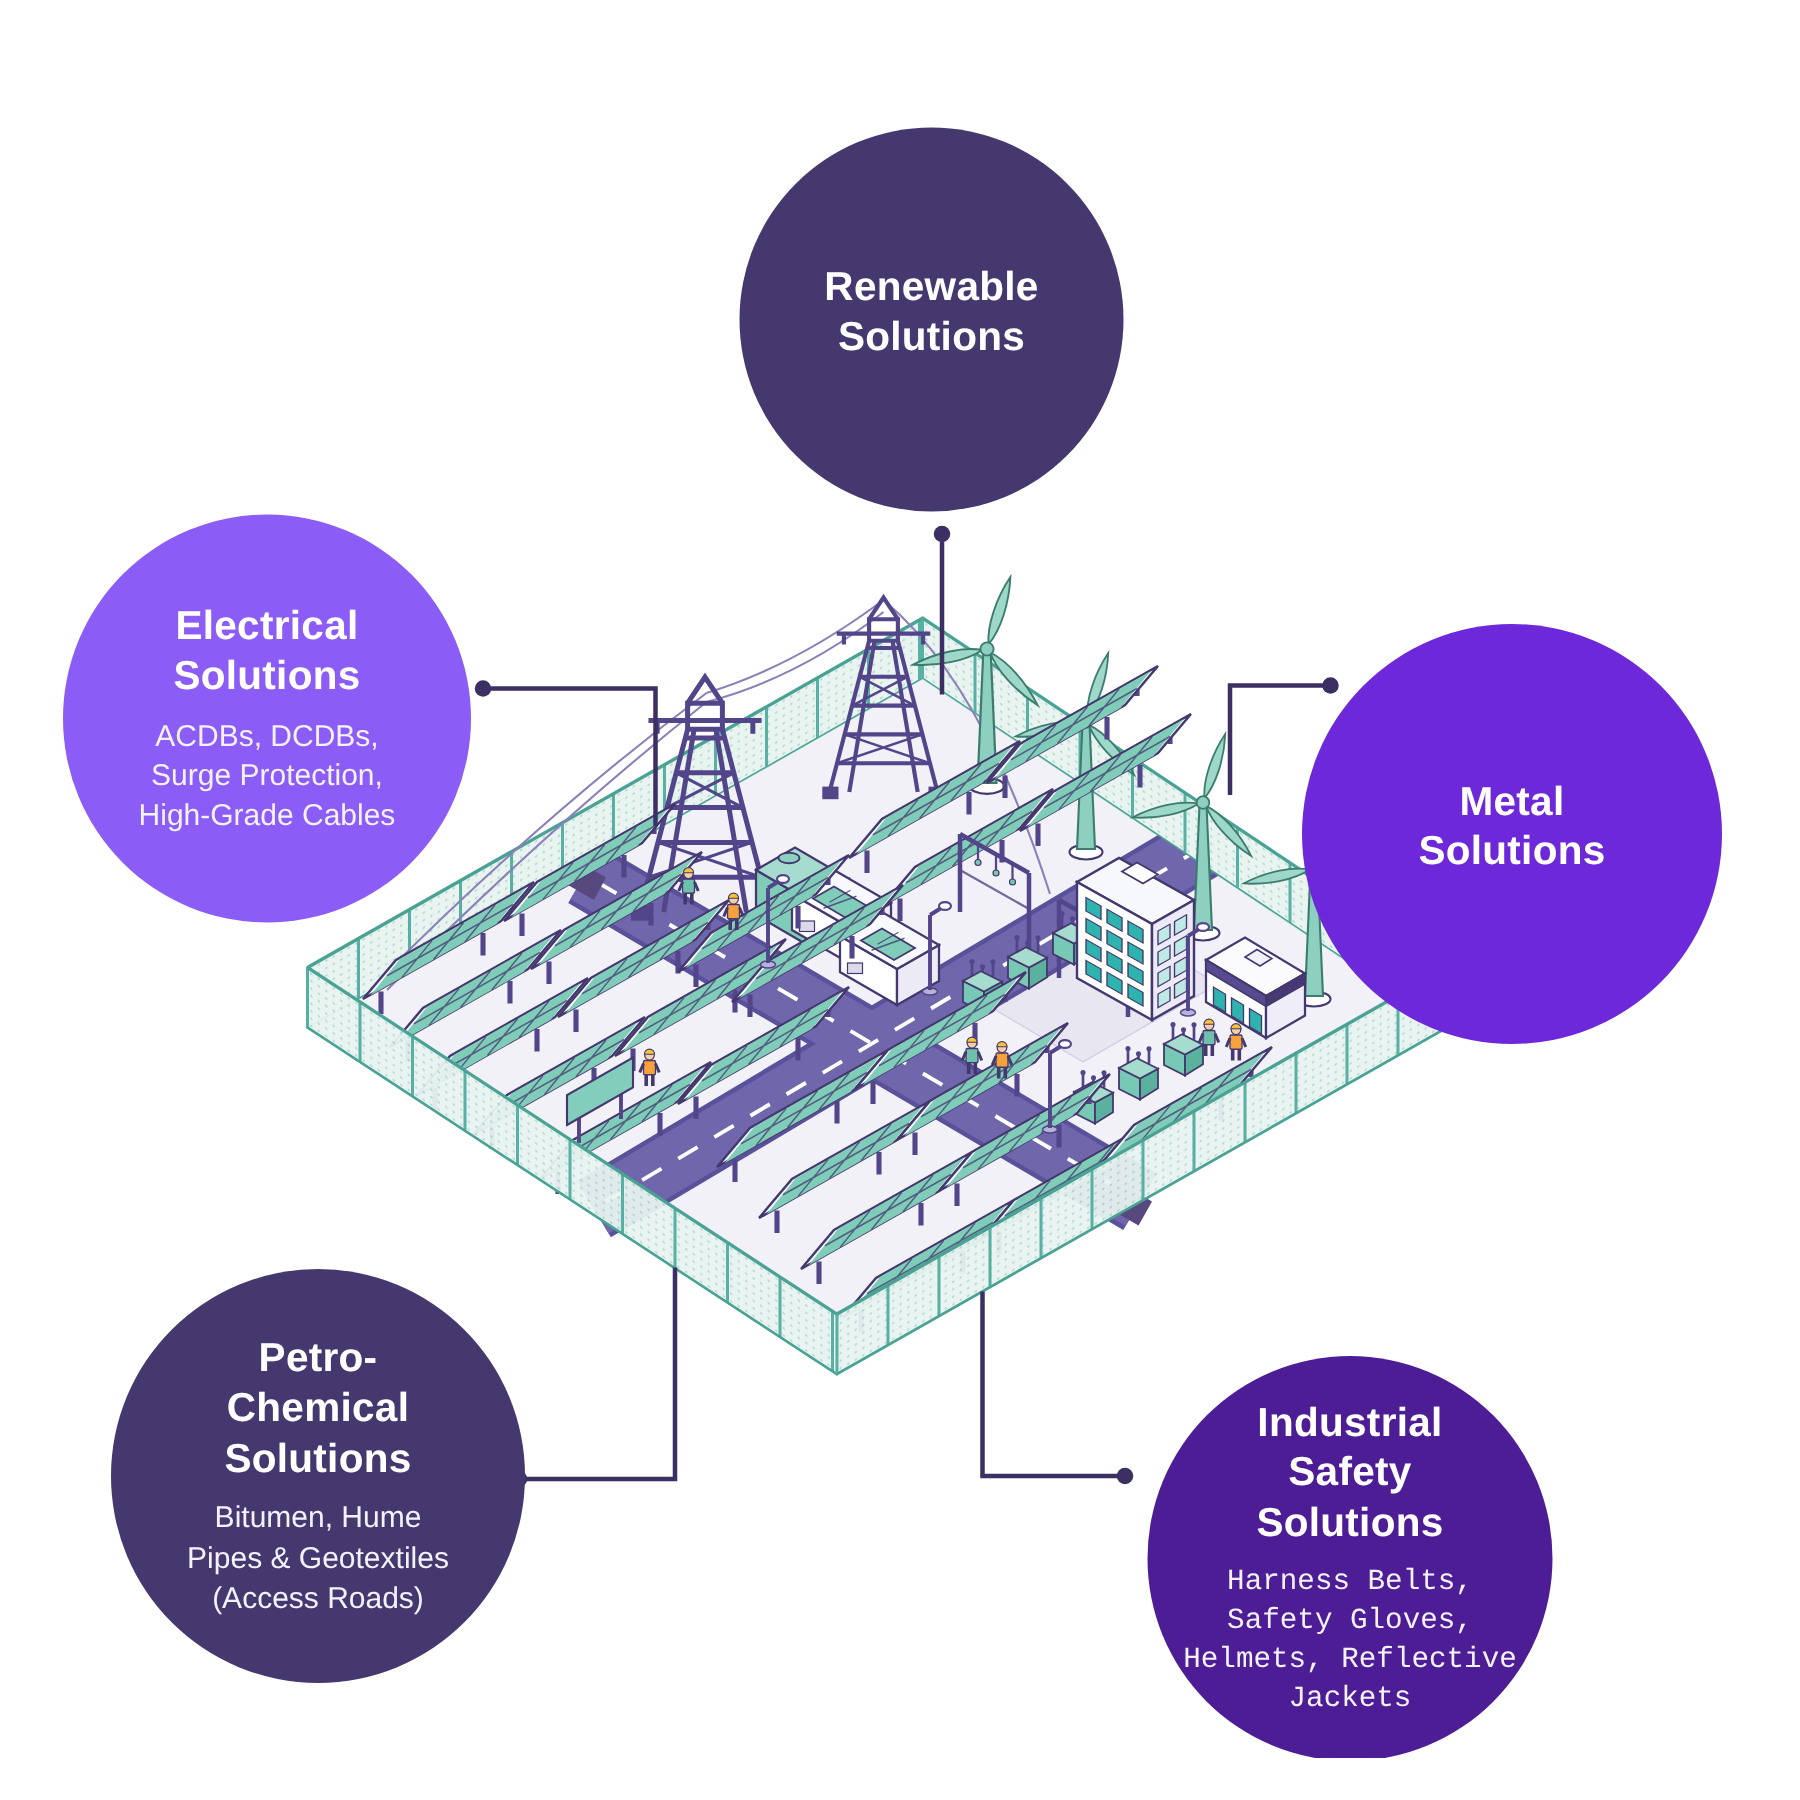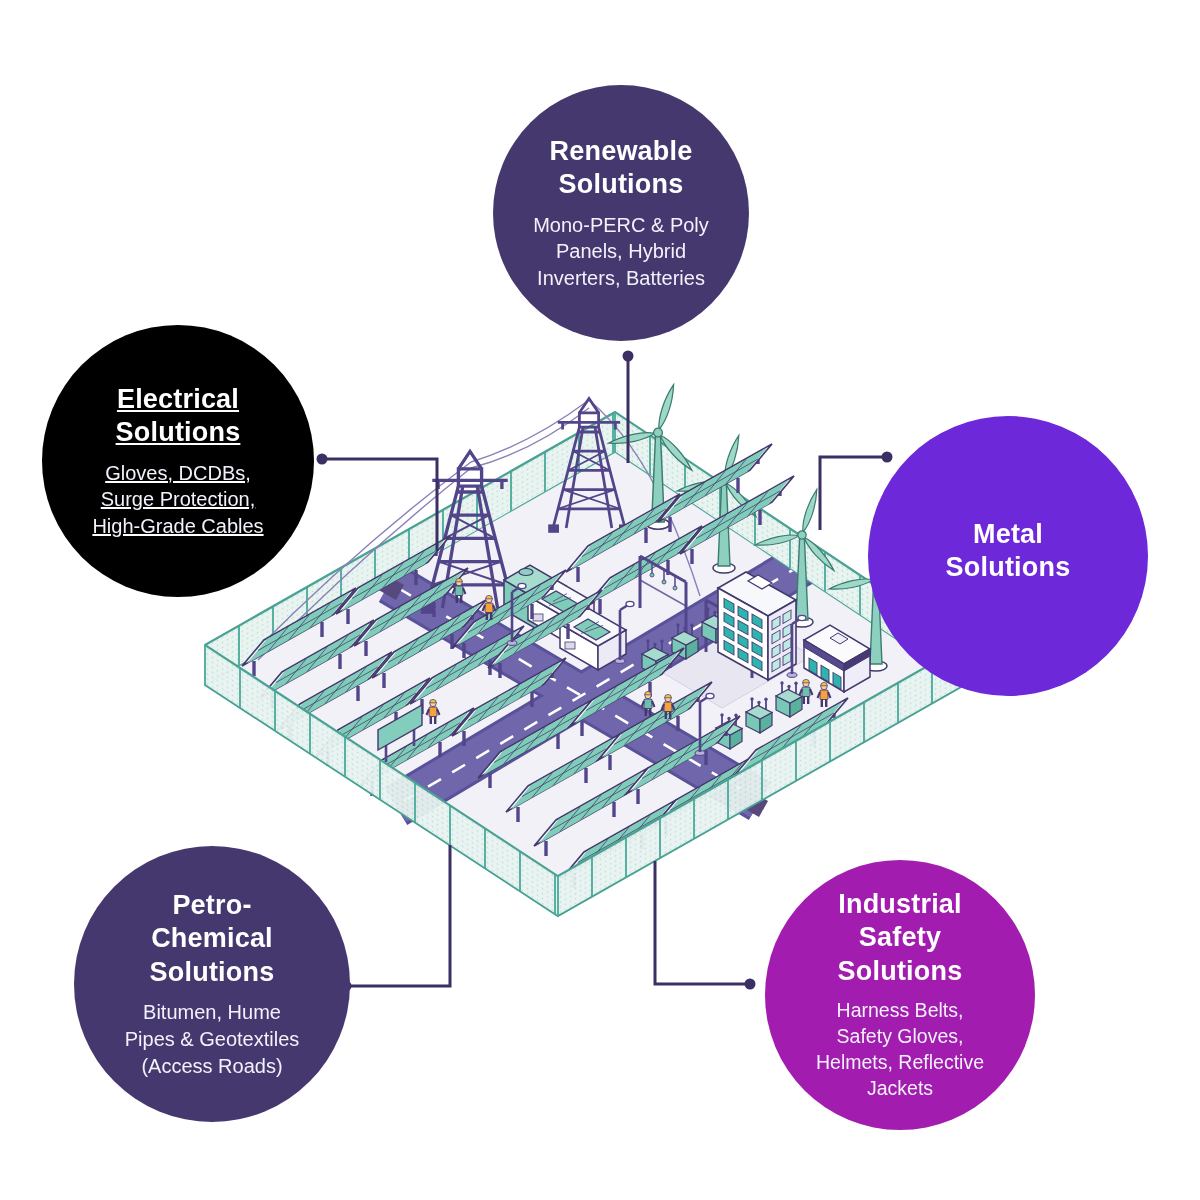--- a/index.html
+++ b/index.html
@@ -298,50 +298,47 @@
     <circle cx="322" cy="459" r="5.5"></circle>
     <circle cx="887" cy="457" r="5.5"></circle>
     <circle cx="346" cy="986" r="5.5"></circle>
     <circle cx="750" cy="984" r="5.5"></circle>
   </g>
 </svg>
 
 <div class="bubble" style="left: 493px; top: 85px; width: 256px; height: 256px; background: rgb(69, 56, 111);">
   <div class="title">Renewable
 Solutions</div>
-  <div class="desc">Mono-PERC &amp; Poly
-Panels, Hybrid
-Inverters, Batteries</div>
-</div>
-
-<div class="bubble" style="left: 42px; top: 325px; width: 272px; height: 272px; background: #000000; text-decoration: underline;">
+</div>
+
+<div class="bubble" style="left: 42px; top: 343px; width: 272px; height: 272px; background: #8b5cf6;">
   <div class="title">Electrical
 Solutions</div>
-  <div class="desc">Gloves, DCDBs,
+  <div class="desc">ACDBs, DCDBs,
 Surge Protection,
 High-Grade Cables</div>
 </div>
 
 <div class="bubble" style="left: 868px; top: 416px; width: 280px; height: 280px; background: #6d28d9;">
   <div class="title">Metal
 Solutions</div>
 </div>
 
 <div class="bubble" style="left: 74px; top: 846px; width: 276px; height: 276px; background: rgb(69, 56, 111);">
   <div class="title">Petro-
 Chemical
 Solutions</div>
   <div class="desc">Bitumen, Hume
 Pipes &amp; Geotextiles
 (Access Roads)</div>
 </div>
 
-<div class="bubble" style="left: 765px; top: 860px; width: 270px; height: 270px; background: #a21caf;">
+<div class="bubble" style="left: 765px; top: 904px; width: 270px; height: 270px; background: #4c1d95;">
   <div class="title">Industrial
 Safety
 Solutions</div>
-  <div class="desc" style="font-size:19.5px;">Harness Belts,
+  <div class="desc" style="font-size:19.5px;font-family:Liberation Mono, monospace;">Harness Belts,
 Safety Gloves,
 Helmets, Reflective
 Jackets</div>
 </div>
 
 </div>
 
 </body></html>

